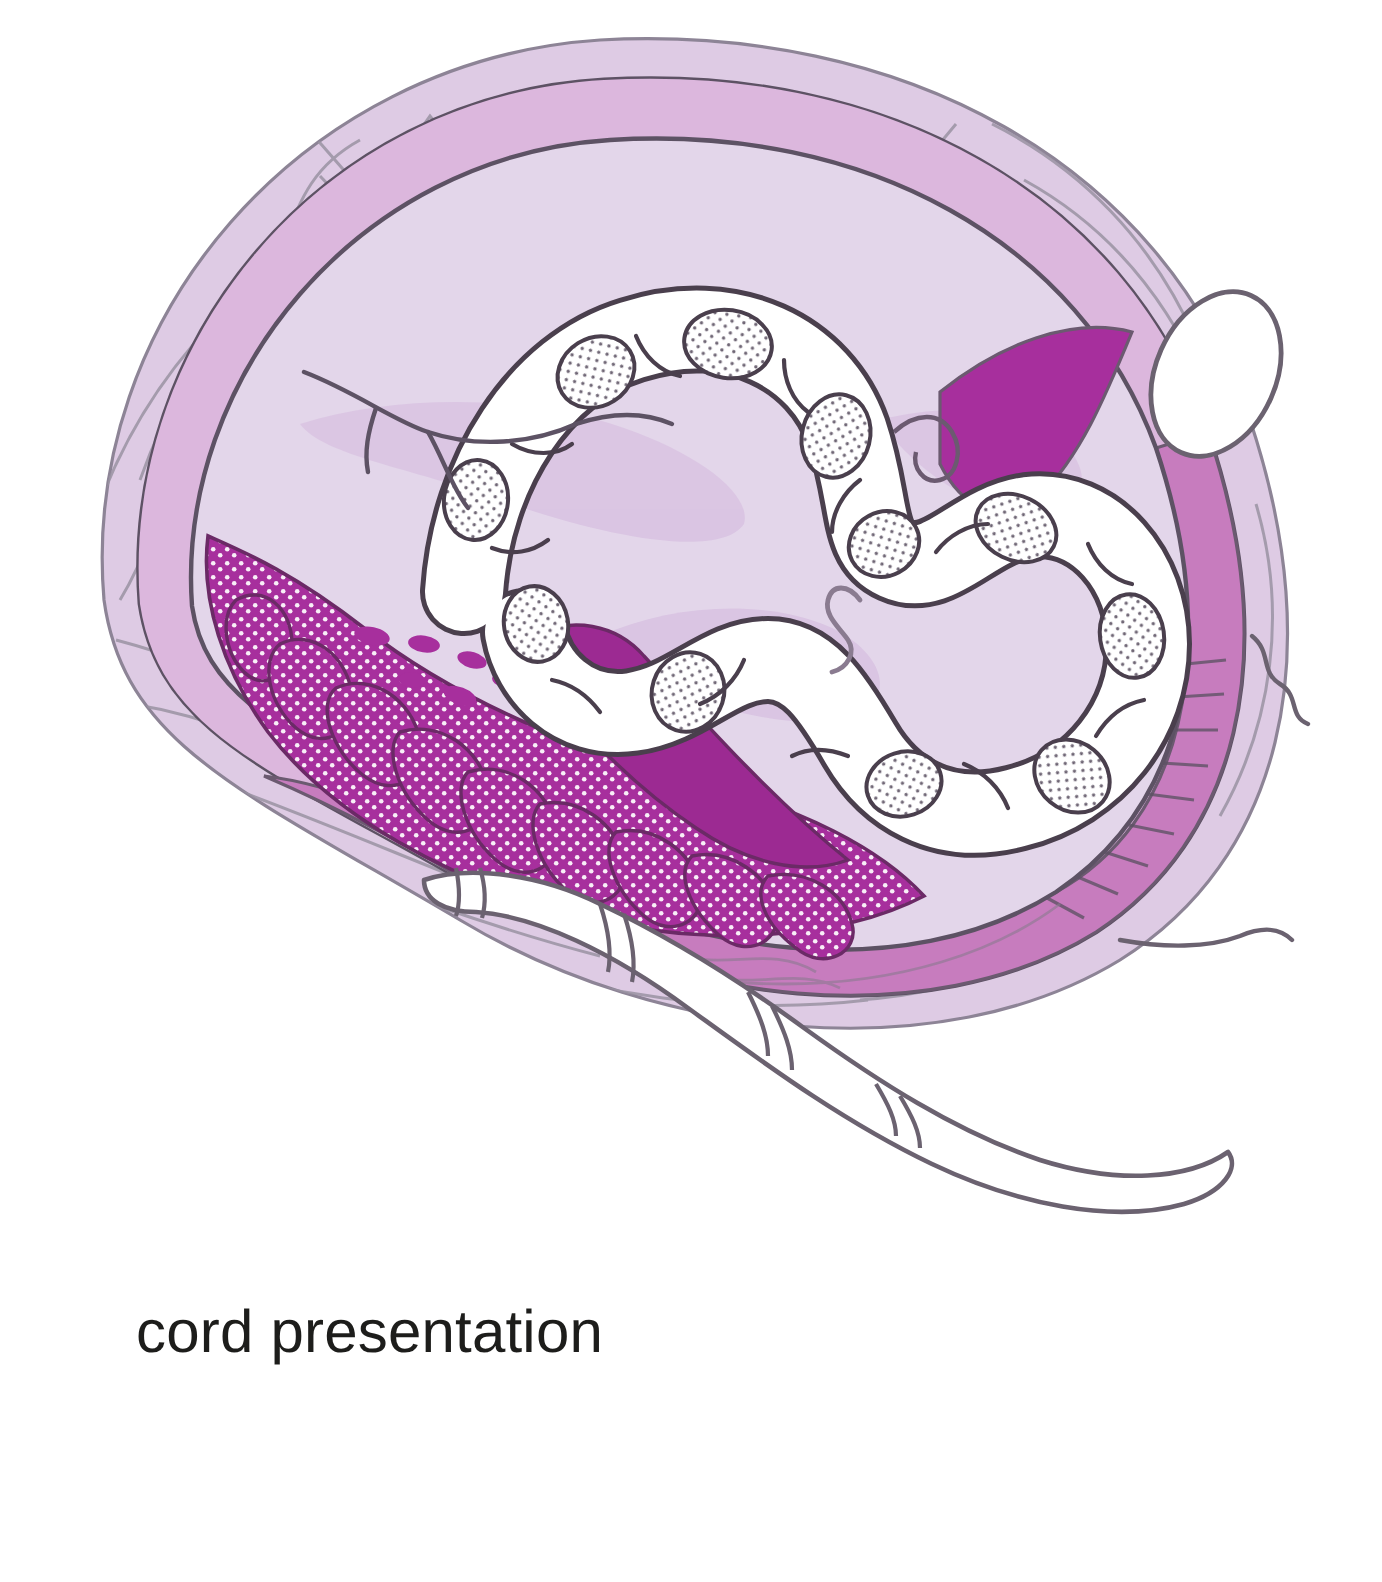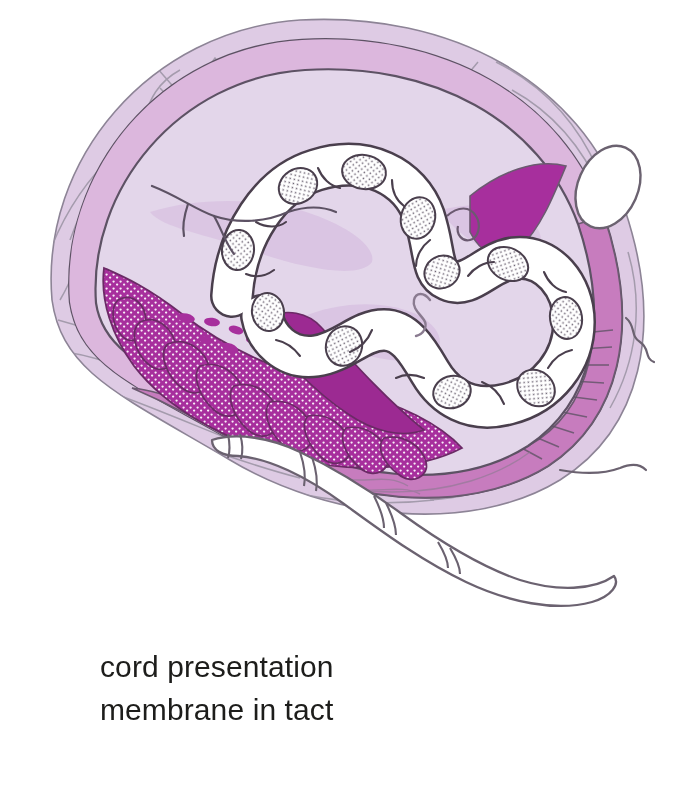--- a/index.html
+++ b/index.html
@@ -11,21 +11,21 @@
   }
   #figure{
     position:absolute;left:0;top:0;width:691px;height:791px;
   }
   #illustration{
     position:absolute;left:0;top:0;width:691px;height:640px;
   }
   #illustration svg{display:block;width:691px;height:640px;}
   #caption{
     position:absolute;left:0;top:645px;width:691px;
-    padding-left:100px;box-sizing:border-box;
+    padding-left:68px;box-sizing:border-box;
   }
   .caption-line{
     font-size:30px;
     line-height:43px;
     color:#1d1d1b;
     letter-spacing:0.1px;
     white-space:nowrap;
   }
 </style>
 </head>
@@ -274,16 +274,15 @@
       <g fill="none" stroke="#6b6270" stroke-width="2.2" stroke-linecap="round">
         <path d="M626,318 C636,326 630,336 640,342 C650,348 644,358 654,362"></path>
         <path d="M560,470 C582,474 604,474 620,468 C632,463 640,464 646,470"></path>
       </g>
 
     </svg>
   </div>
 
   <div id="caption">
     <div class="caption-line">cord presentation</div>
-    <div class="caption-line">membrane in tact</div>
   </div>
 
 </div>
 
 </body></html>

